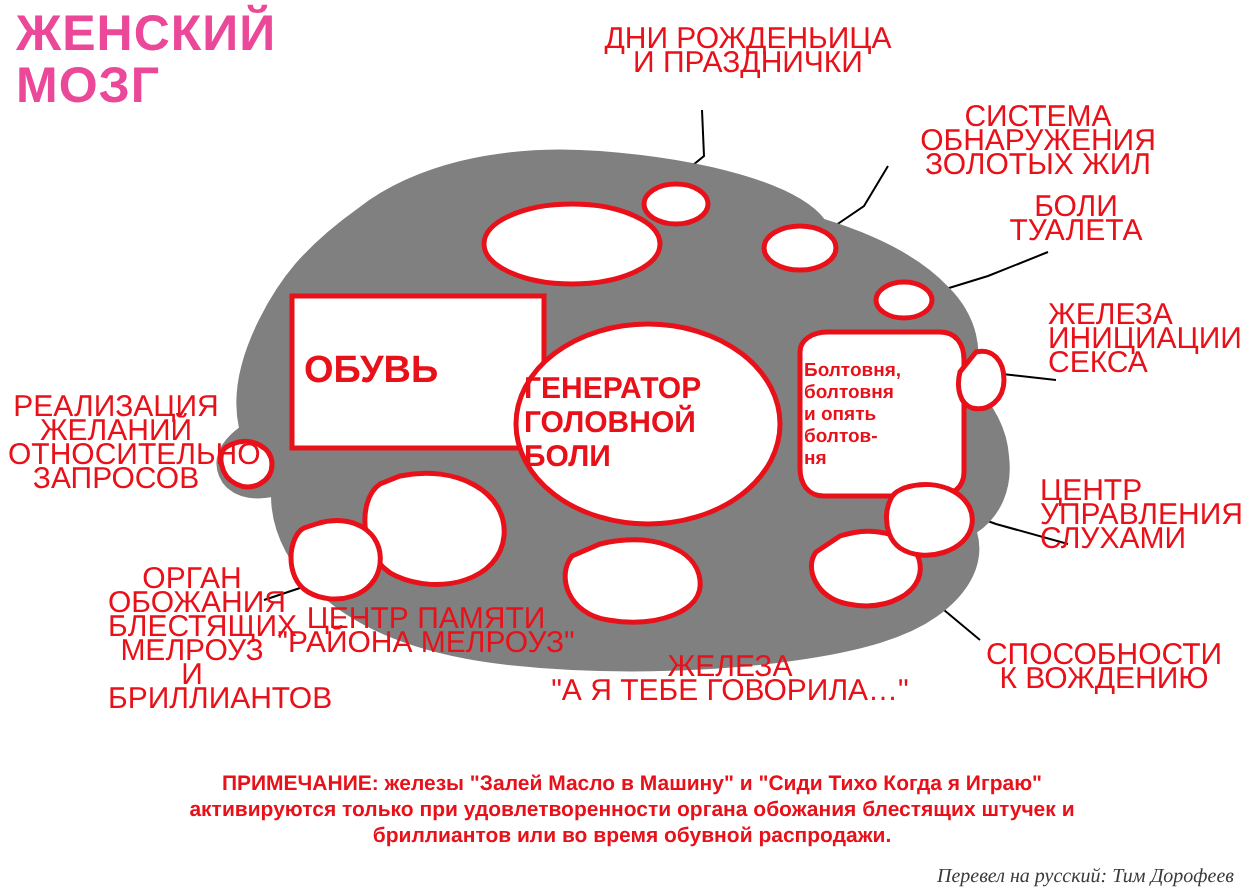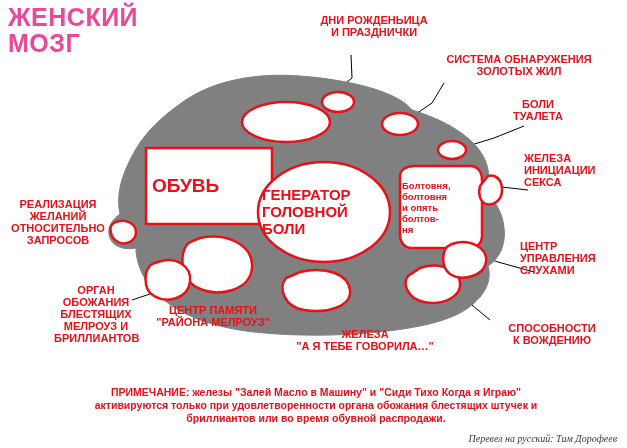--- a/index.html
+++ b/index.html
@@ -30,22 +30,22 @@
     white-space: pre-line;
   }
   svg.brain {
     position: absolute;
     left: 0;
     top: 0;
   }
   .lbl {
     position: absolute;
     color: #e8111a;
-    font-weight: bold;
-    font-size: 11px;
+    font-weight: normal;
+    font-size: 15px;
     line-height: 12px;
     white-space: pre-line;
   }
   .lbl.c  { text-align: center; }
   .lbl.l  { text-align: left; }
   .inner {
     position: absolute;
     color: #e8111a;
     font-weight: bold;
     line-height: 13px;

